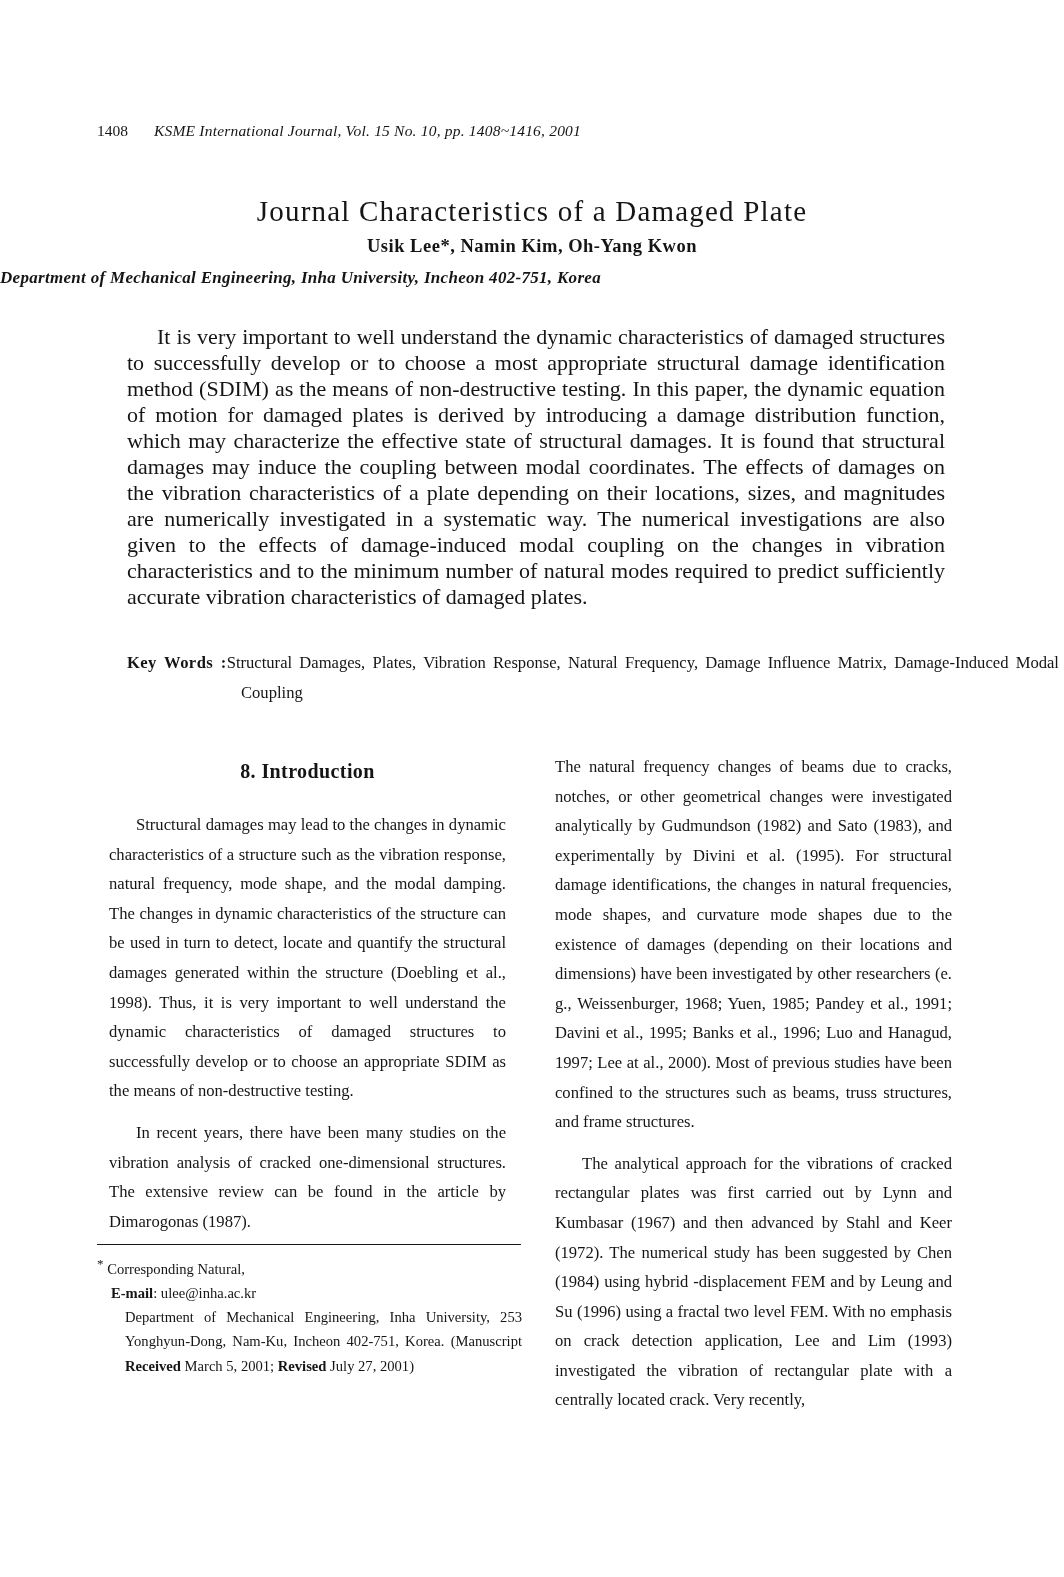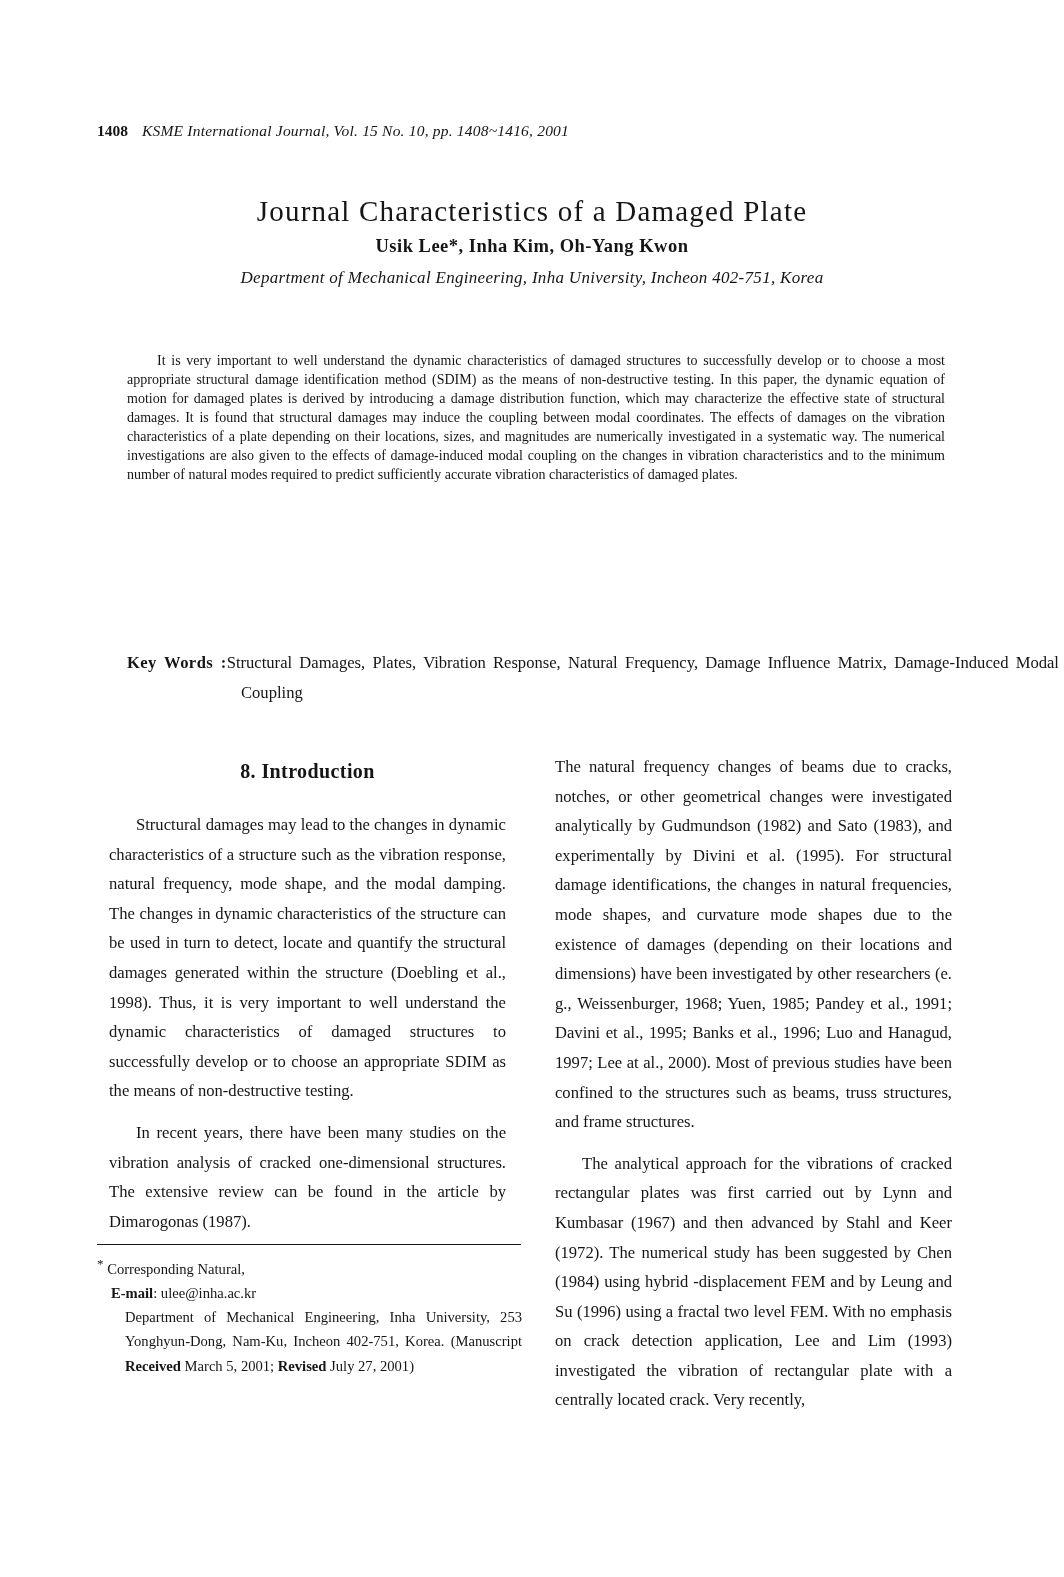--- a/index.html
+++ b/index.html
@@ -29,22 +29,22 @@
     left: 97px;
     top: 122px;
     width: 860px;
     font-style: italic;
     font-size: 15.5px;
     letter-spacing: 0.2px;
     white-space: nowrap;
   }
   .running-head .folio {
     font-style: normal;
-    font-weight: bold;
-    margin-right: 14px;
+    font-weight: normal;
+    margin-right: 26px;
     letter-spacing: 0;
   }
 
   
   .title {
     position: absolute;
     left: 0;
     top: 176px;
     width: 1064px;
     text-align: center;
@@ -60,34 +60,34 @@
     text-align: center;
     font-size: 18.5px;
     font-weight: bold;
     letter-spacing: 0.5px;
   }
   .affiliation {
     position: absolute;
     left: 0;
     top: 268px;
     width: 1064px;
-    text-align: center;
     font-size: 17px;
     font-style: italic;
     letter-spacing: 0.3px;
+    font-weight: bold;
   }
 
   
   .abstract {
     position: absolute;
     left: 127px;
-    top: 351px;
+    top: 324px;
     width: 818px;
-    font-size: 14px;
-    line-height: 19px;
+    font-size: 22px;
+    line-height: 26px;
     text-align: justify;
     text-justify: inter-word;
     text-indent: 30px;
   }
 
   
   .keywords {
     position: absolute;
     left: 127px;
     top: 648px;
@@ -164,21 +164,21 @@
 <body>
 
 <div class="page">
 
   <div class="running-head">
     <span class="folio">1408</span><span>KSME International Journal, Vol. 15 No. 10, pp. 1408~1416, 2001</span>
   </div>
 
   <h1 class="title">Journal Characteristics of a Damaged Plate</h1>
 
-  <div class="authors">Usik Lee*, Inha Kim, Oh-Yang Kwon</div>
+  <div class="authors">Usik Lee*, Namin Kim, Oh-Yang Kwon</div>
 
   <div class="affiliation">Department of Mechanical Engineering, Inha University, Incheon 402-751, Korea</div>
 
   <div class="abstract">It is very important to well understand the dynamic characteristics of damaged structures to successfully develop or to choose a most appropriate structural damage identification method (SDIM) as the means of non-destructive testing. In this paper, the dynamic equation of motion for damaged plates is derived by introducing a damage distribution function, which may characterize the effective state of structural damages. It is found that structural damages may induce the coupling between modal coordinates. The effects of damages on the vibration characteristics of a plate depending on their locations, sizes, and magnitudes are numerically investigated in a systematic way. The numerical investigations are also given to the effects of damage-induced modal coupling on the changes in vibration characteristics and to the minimum number of natural modes required to predict sufficiently accurate vibration characteristics of damaged plates.</div>
 
   <div class="keywords">
     <span class="kw-label">Key Words :</span><span>Structural Damages, Plates, Vibration Response, Natural Frequency, Damage Influence Matrix, Damage-Induced Modal Coupling</span>
   </div>
 
   <div class="col col-left">

